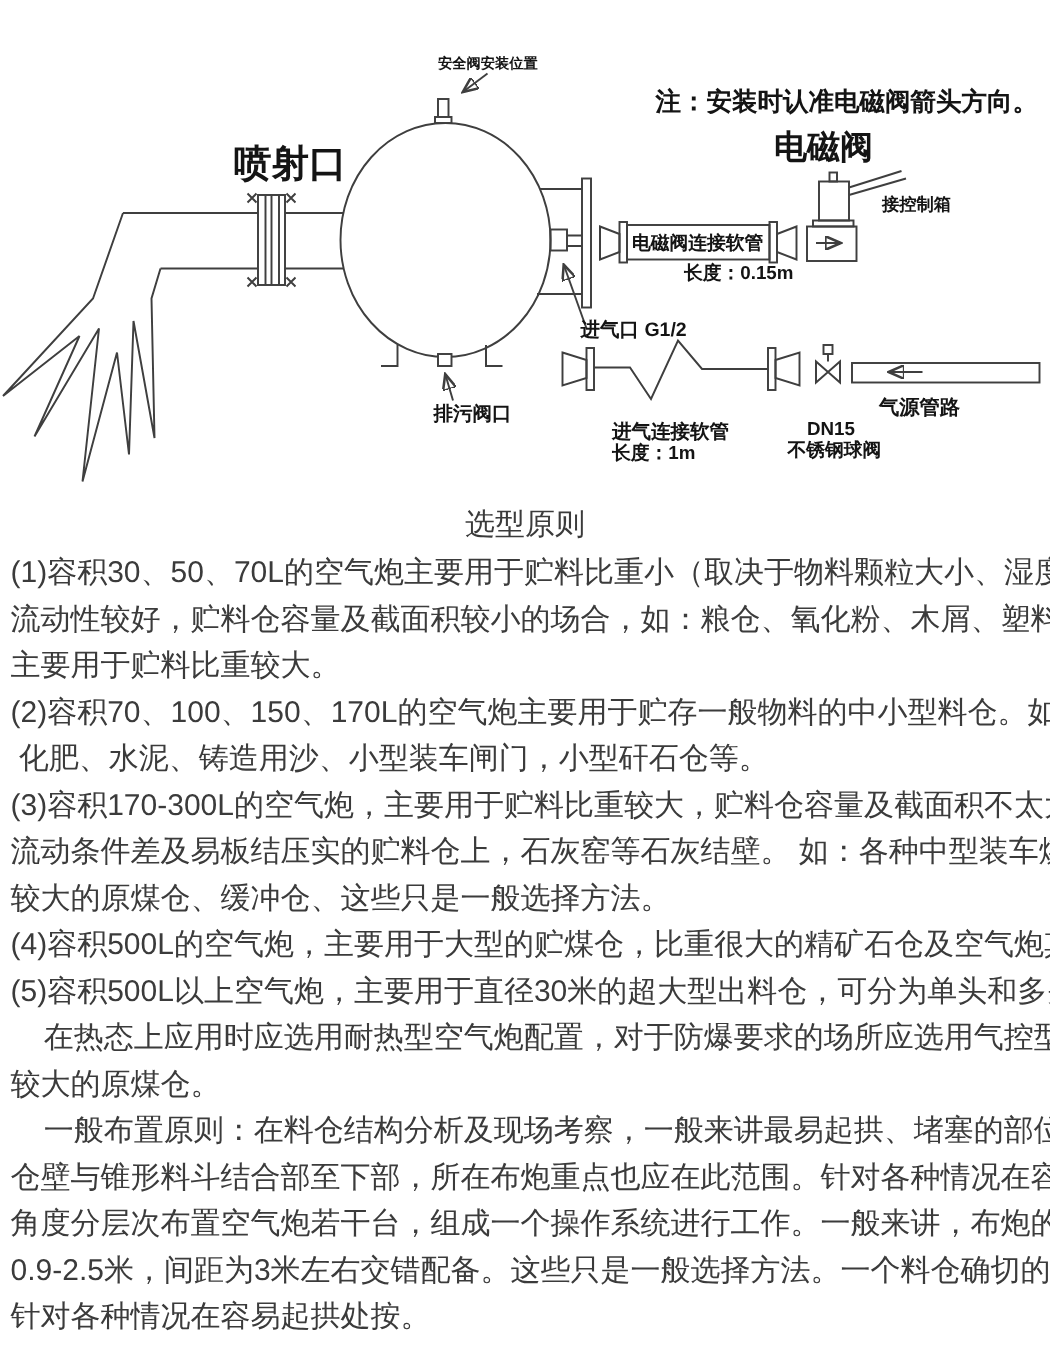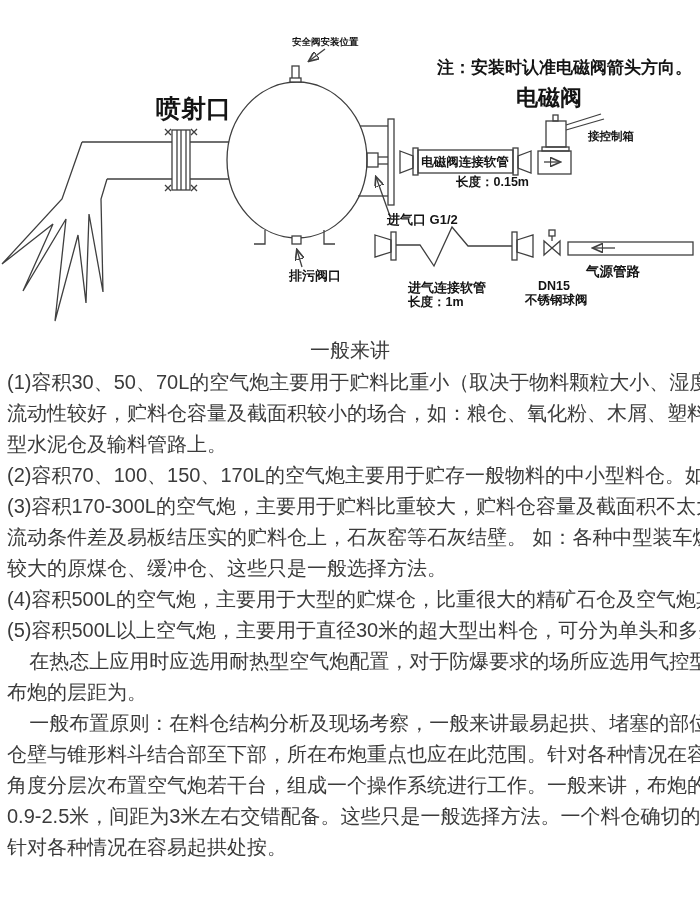--- a/index.html
+++ b/index.html
@@ -128,32 +128,33 @@
     <text x="387" y="206" font-size="13">进气口 G1/2</text>
     <text x="289" y="262" font-size="13">排污阀口</text>
     <text x="408" y="274" font-size="13">进气连接软管</text>
     <text x="408" y="288" font-size="12.5">长度：1m</text>
     <text x="538" y="272" font-size="12.5">DN15</text>
     <text x="525" y="286" font-size="12.5">不锈钢球阀</text>
     <text x="586" y="258" font-size="13.5">气源管路</text>
   </svg>
 
   <div class="txt-block">
-    <div class="doc-title">一般来讲</div>
+    <div class="doc-title">选型原则</div>
     <div class="doc-line">(1)容积30、50、70L的空气炮主要用于贮料比重小（取决于物料颗粒大小、湿度大小），</div>
     <div class="doc-line">流动性较好，贮料仓容量及截面积较小的场合，如：粮仓、氧化粉、木屑、塑料仓、小</div>
-    <div class="doc-line">型水泥仓及输料管路上。</div>
+    <div class="doc-line">主要用于贮料比重较大。</div>
     <div class="doc-line">(2)容积70、100、150、170L的空气炮主要用于贮存一般物料的中小型料仓。如：高纯石墨、</div>
+    <div class="doc-line"> 化肥、水泥、铸造用沙、小型装车闸门，小型矸石仓等。</div>
     <div class="doc-line">(3)容积170-300L的空气炮，主要用于贮料比重较大，贮料仓容量及截面积不太大，</div>
     <div class="doc-line">流动条件差及易板结压实的贮料仓上，石灰窑等石灰结壁。 如：各种中型装车煤仓，容量</div>
     <div class="doc-line">较大的原煤仓、缓冲仓、这些只是一般选择方法。</div>
     <div class="doc-line">(4)容积500L的空气炮，主要用于大型的贮煤仓，比重很大的精矿石仓及空气炮其他特殊用</div>
     <div class="doc-line">(5)容积500L以上空气炮，主要用于直径30米的超大型出料仓，可分为单头和多头空气炮。</div>
     <div class="doc-line">    在热态上应用时应选用耐热型空气炮配置，对于防爆要求的场所应选用气控型或电控</div>
-    <div class="doc-line">布炮的层距为。</div>
+    <div class="doc-line">较大的原煤仓。</div>
     <div class="doc-line">    一般布置原则：在料仓结构分析及现场考察，一般来讲最易起拱、堵塞的部位，在垂直</div>
     <div class="doc-line">仓壁与锥形料斗结合部至下部，所在布炮重点也应在此范围。针对各种情况在容易起拱处按</div>
     <div class="doc-line">角度分层次布置空气炮若干台，组成一个操作系统进行工作。一般来讲，布炮的层距为</div>
     <div class="doc-line">0.9-2.5米，间距为3米左右交错配备。这些只是一般选择方法。一个料仓确切的配置几台，</div>
     <div class="doc-line">针对各种情况在容易起拱处按。</div>
   </div>
 
 </div>
 
 </body></html>

